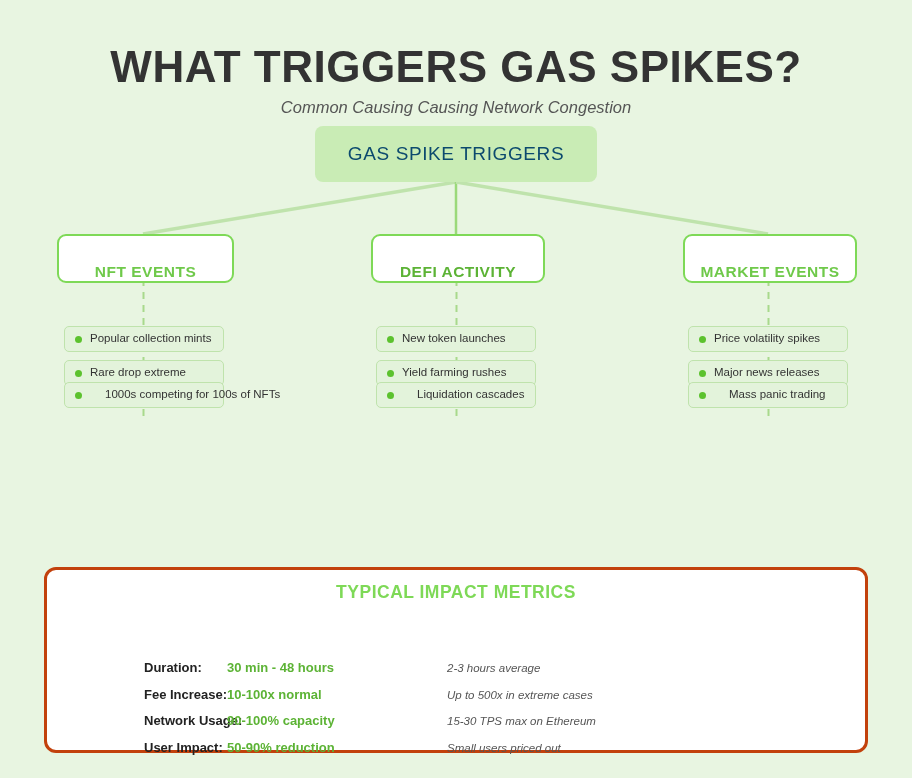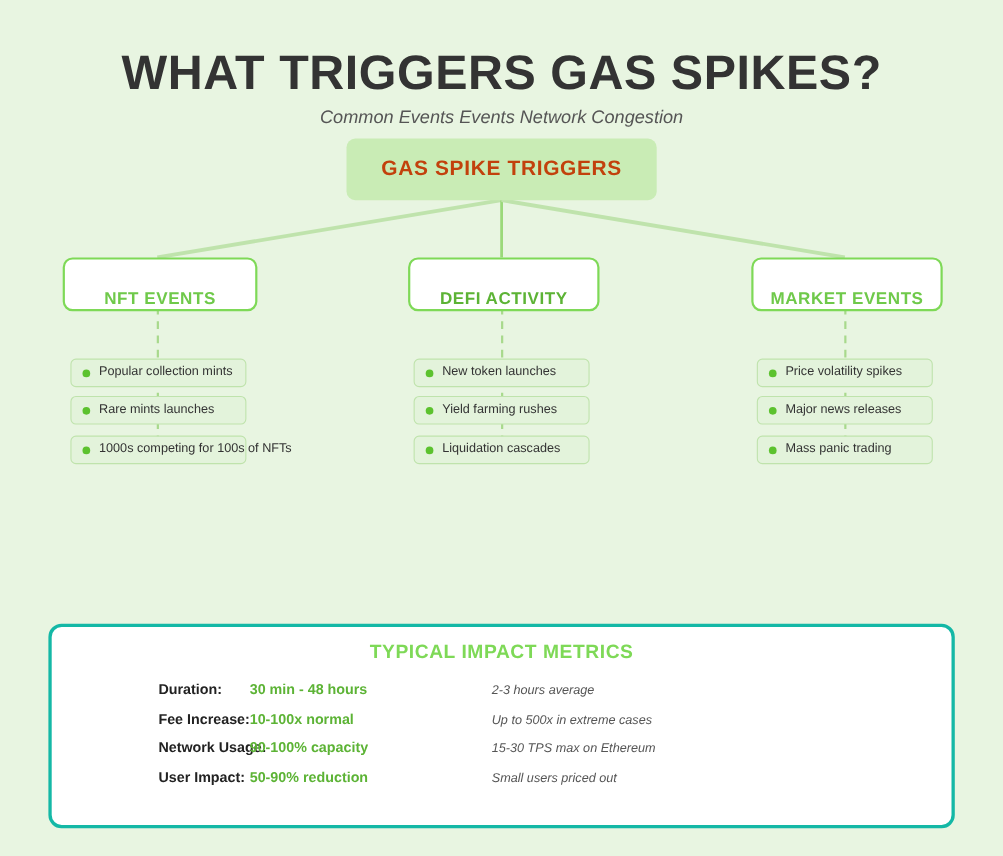--- a/index.html
+++ b/index.html
@@ -66,22 +66,22 @@
     height: 56px;
     background: #c9ecb5;
     border-radius: 8px;
     display: flex;
     align-items: center;
     justify-content: center;
     z-index: 3;
   }
   .hub-label {
     font-size: 19px;
-    font-weight: bold;
-    color: #c2410c;
+    font-weight: normal;
+    color: #0c4a6e;
     letter-spacing: 0.6px;
   }
 
   
   .category-node {
     position: absolute;
     background: #ffffff;
     border: 2.5px solid #7ed957;
     border-radius: 9px;
     height: 45px;
@@ -132,31 +132,31 @@
     line-height: 1;
   }
 
   
   .leaf-col-0 { left: 64px;  width: 160px; }
   .leaf-col-1 { left: 376px; width: 160px; }
   .leaf-col-2 { left: 688px; width: 160px; }
 
   .leaf-row-0 { top: 326px; }
   .leaf-row-1 { top: 360px; }
-  .leaf-row-2 { top: 396px; }
+  .leaf-row-2 { top: 382px; gap: 15px; }
 
   
   .metrics-panel {
     position: absolute;
     left: 44px;
     top: 567px;
     width: 824px;
     height: 186px;
     background: #ffffff;
-    border: 3px solid #14b8a6;
+    border: 3px solid #c2410c;
     border-radius: 12px;
     box-sizing: border-box;
     z-index: 3;
   }
   .metrics-title {
     text-align: center;
     font-size: 17.5px;
     font-weight: bold;
     color: #7ed957;
     letter-spacing: 0.5px;
@@ -178,20 +178,21 @@
     font-weight: bold;
     color: #222222;
     white-space: nowrap;
   }
   .metric-value {
     width: 220px;
     font-size: 13px;
     font-weight: bold;
     color: #5cb335;
     white-space: nowrap;
+    margin-top: 41px;
   }
   .metric-note {
     font-size: 11.5px;
     font-style: italic;
     color: #555555;
     white-space: nowrap;
   }
 </style>
 </head>
 <body>
@@ -206,37 +207,37 @@
 
     <line x1="456" y1="182" x2="768" y2="234" stroke="#bfe3ac" stroke-width="3.5"></line>
 
     <line x1="143.5" y1="279" x2="143.5" y2="420" stroke="#a8d98c" stroke-width="2" stroke-dasharray="7 6"></line>
     <line x1="456.5" y1="279" x2="456.5" y2="420" stroke="#a8d98c" stroke-width="2" stroke-dasharray="7 6"></line>
     <line x1="768.5" y1="279" x2="768.5" y2="420" stroke="#a8d98c" stroke-width="2" stroke-dasharray="7 6"></line>
   </svg>
 
   <div class="header">
     <div class="main-title">WHAT TRIGGERS GAS SPIKES?</div>
-    <div class="sub-title">Common Events Events Network Congestion</div>
+    <div class="sub-title">Common Causing Causing Network Congestion</div>
   </div>
 
   <div class="hub-node">
     <span class="hub-label">GAS SPIKE TRIGGERS</span>
   </div>
 
   <div class="category-node cat-0">
     <span class="category-label">NFT EVENTS</span>
   </div>
   <div class="leaf-item leaf-col-0 leaf-row-0">
     <span class="leaf-bullet"></span>
     <span class="leaf-label">Popular collection mints</span>
   </div>
   <div class="leaf-item leaf-col-0 leaf-row-1">
     <span class="leaf-bullet"></span>
-    <span class="leaf-label">Rare mints launches</span>
+    <span class="leaf-label">Rare drop extreme</span>
   </div>
   <div class="leaf-item leaf-col-0 leaf-row-2">
     <span class="leaf-bullet"></span>
     <span class="leaf-label">1000s competing for 100s of NFTs</span>
   </div>
 
   <div class="category-node cat-1">
     <span class="category-label">DEFI ACTIVITY</span>
   </div>
   <div class="leaf-item leaf-col-1 leaf-row-0">

